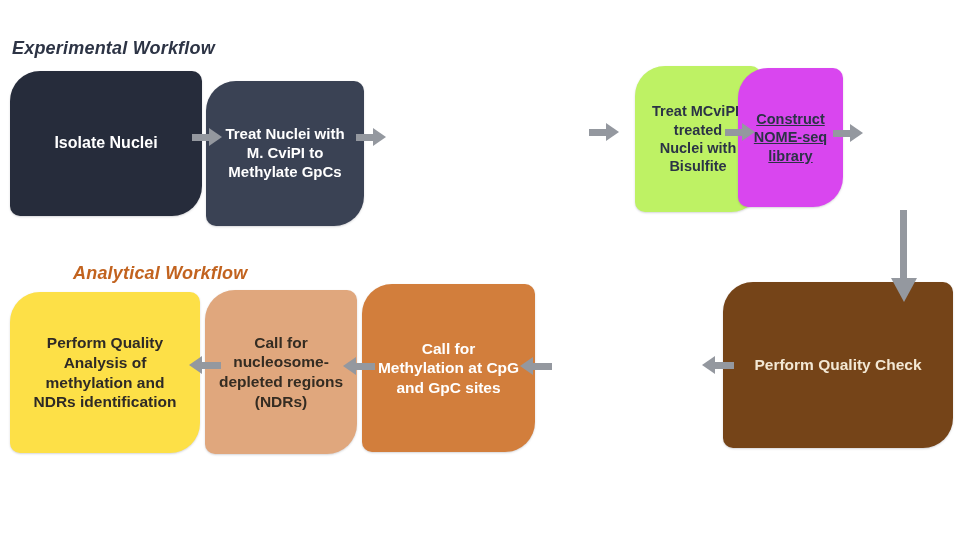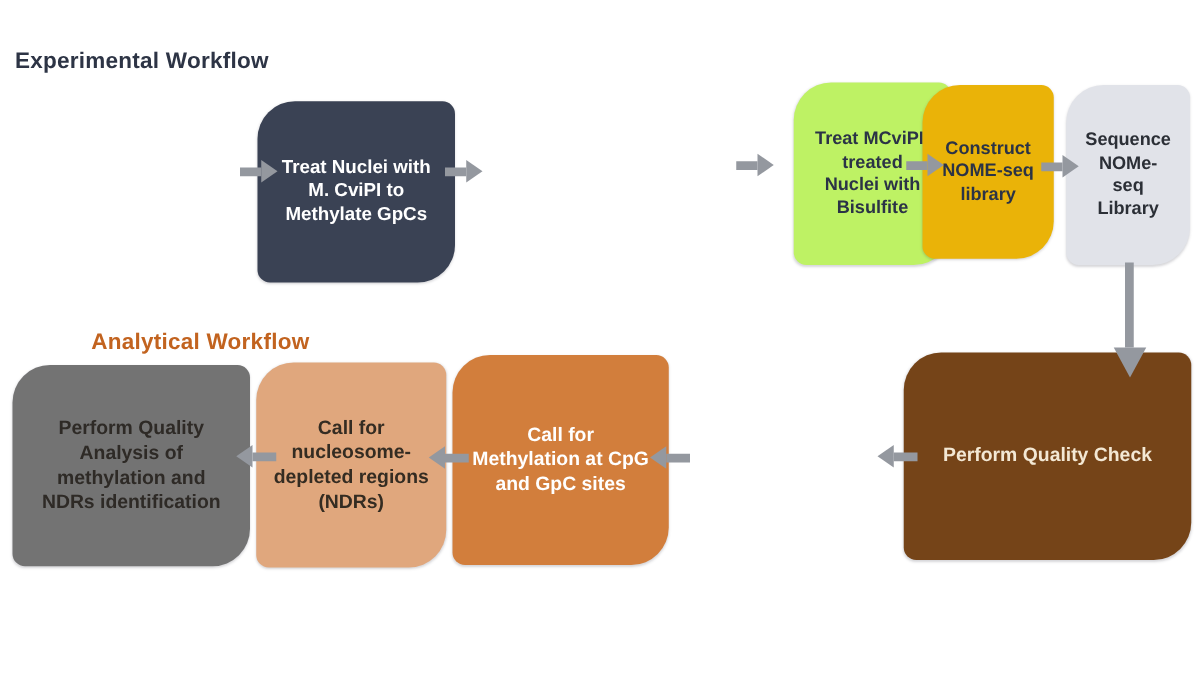--- a/index.html
+++ b/index.html
@@ -1,21 +1,21 @@
 <!DOCTYPE html>
 <html><head>
 <meta charset="utf-8">
 <style>
   html,body{margin:0;padding:0;background:#ffffff;}
   #canvas{
     position:relative;width:960px;height:540px;background:#ffffff;overflow:hidden;
     font-family:"Liberation Sans","DejaVu Sans",sans-serif;
   }
   .section-title{
-    position:absolute;font-size:18px;font-weight:bold;letter-spacing:.2px;white-space:nowrap;
+    position:absolute;font-size:18px;font-weight:bold;letter-spacing:.2px;white-space:nowrap;font-style:italic;
   }
   #exp-title{left:12px;top:38px;}
   #ana-title{left:25px;top:263px;}
   .step{
     position:absolute;display:flex;align-items:center;justify-content:center;
     border-radius:30px 10px 30px 10px;text-align:center;font-weight:bold;
     box-shadow:0 1px 2px rgba(70,70,80,.22);
   }
   .step .lbl{white-space:pre-line;line-height:1.26;padding:4px 6px;}
   
@@ -51,41 +51,38 @@
   .arrow-down .stem{width:7px;height:68px;}
   .arrow-down .head{width:0;height:0;border-left:13px solid transparent;border-right:13px solid transparent;border-top:24px solid;}
 </style>
 </head>
 <body>
 
 <div id="canvas">
 
   <div id="exp-title" class="section-title" style="color: rgb(45, 52, 69);">Experimental Workflow</div>
 
+  <div class="step e1" style="background-color: rgb(38, 44, 59); color: rgb(255, 255, 255);">
+    <span class="lbl">Isolate Nuclei</span>
+  </div>
   <div class="step e2" style="background-color: rgb(58, 66, 84); color: rgb(255, 255, 255);">
     <span class="lbl">Treat Nuclei with
 M. CviPI to
 Methylate GpCs</span>
   </div>
   <div class="step e4" style="background-color: #bef264; color: rgb(43, 51, 70); margin-left: 28px;">
     <span class="lbl">Treat MCviPI-
 treated
 Nuclei with
 Bisulfite</span>
   </div>
-  <div class="step e5" style="background-color: #eab308; color: rgb(43, 51, 70);">
+  <div class="step e5" style="background-color: #d946ef; color: rgb(43, 51, 70); text-decoration: underline;">
     <span class="lbl">Construct
 NOME-seq
 library</span>
-  </div>
-  <div class="step e6" style="background-color: rgb(225, 227, 233); color: rgb(43, 47, 54);">
-    <span class="lbl">Sequence
-NOMe-
-seq
-Library</span>
   </div>
 
   <div class="arrow arrow-right ar1">
     <div class="stem" style="background-color: rgb(148, 152, 159);"></div>
     <div class="head" style="border-left-color: rgb(148, 152, 159);"></div>
   </div>
   <div class="arrow arrow-right ar2">
     <div class="stem" style="background-color: rgb(148, 152, 159);"></div>
     <div class="head" style="border-left-color: rgb(148, 152, 159);"></div>
   </div>
@@ -102,21 +99,21 @@
     <div class="head" style="border-left-color: rgb(148, 152, 159);"></div>
   </div>
 
   <div class="arrow-down">
     <div class="stem" style="background-color: rgb(148, 152, 159);"></div>
     <div class="head" style="border-top-color: rgb(148, 152, 159);"></div>
   </div>
 
   <div id="ana-title" class="section-title" style="color: rgb(194, 99, 31); margin-left: 48px;">Analytical Workflow</div>
 
-  <div class="step a1" style="background-color: #737373; color: rgb(46, 42, 38);">
+  <div class="step a1" style="background-color: #fde047; color: rgb(46, 42, 38);">
     <span class="lbl">Perform Quality
 Analysis of
 methylation and
 NDRs identification</span>
   </div>
   <div class="step a2" style="background-color: rgb(224, 167, 125); color: rgb(52, 44, 34);">
     <span class="lbl">Call for
 nucleosome-
 depleted regions
 (NDRs)</span>

